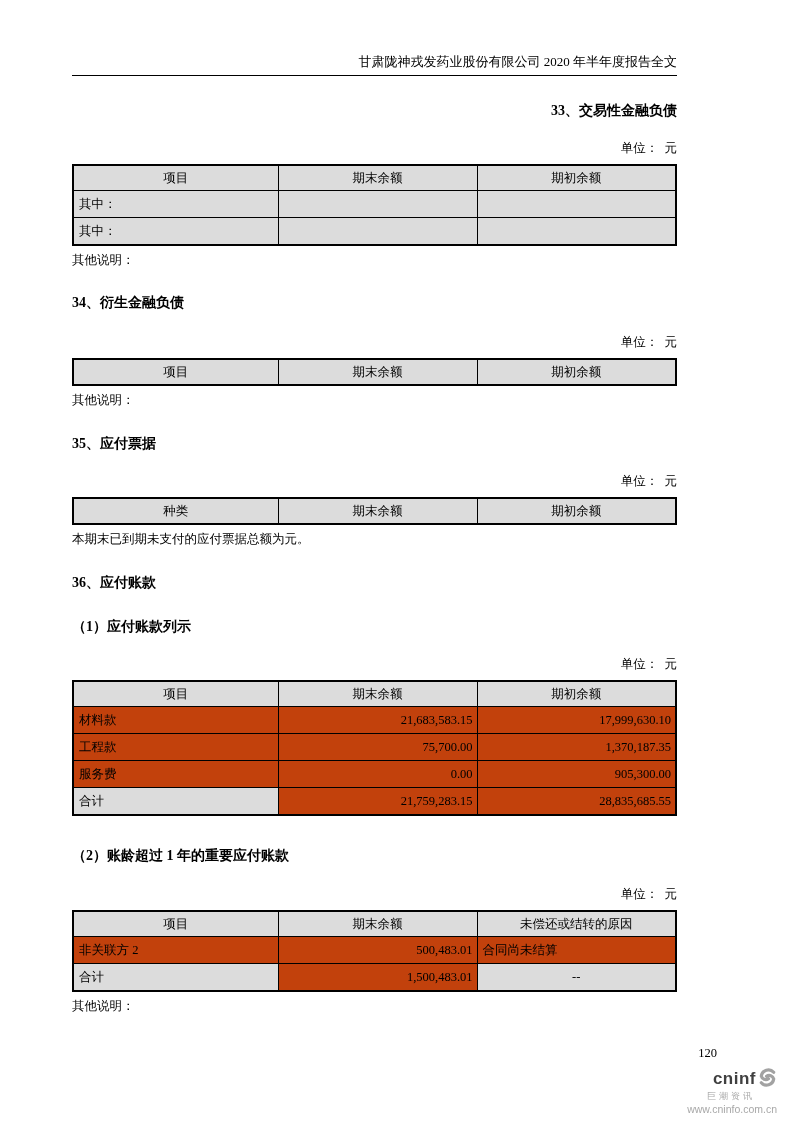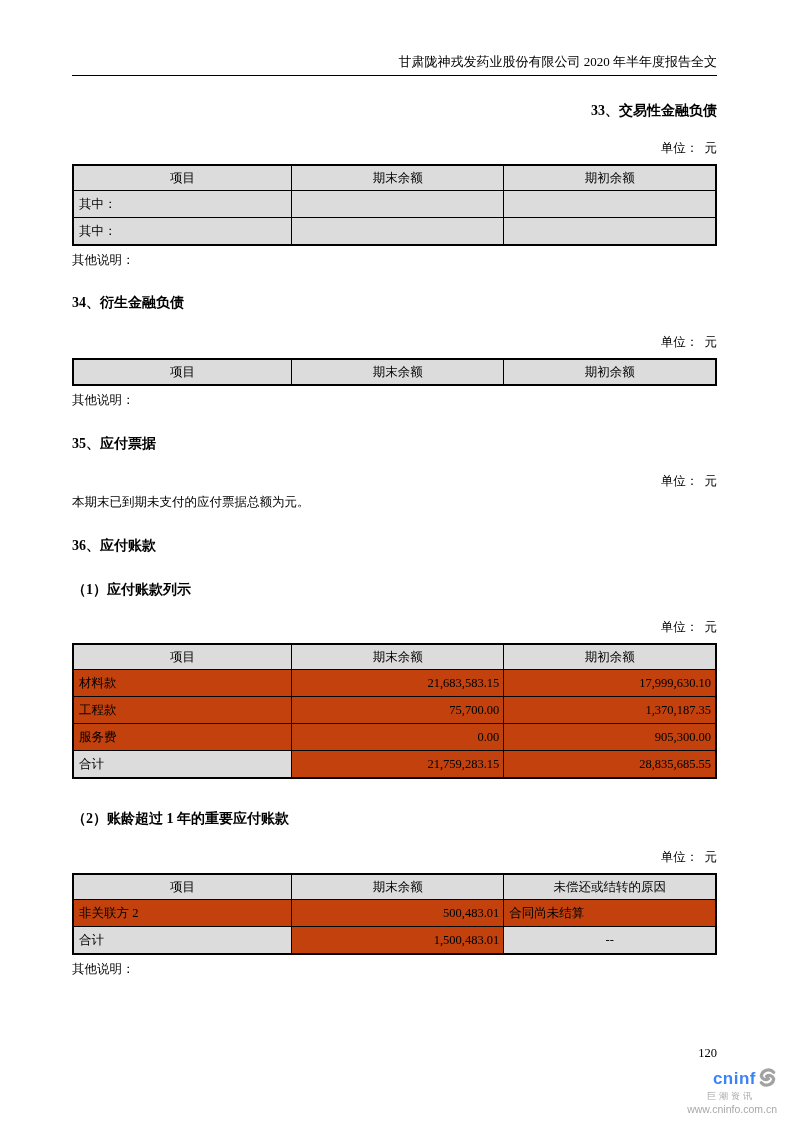--- a/index.html
+++ b/index.html
@@ -1,21 +1,21 @@
 <!DOCTYPE html>
 <html><head>
 <meta charset="utf-8">
 <style>
   html,body { margin:0; padding:0; background:#ffffff; }
   .page {
     position:relative;
     width:793px; height:1122px;
     background:#ffffff;
     box-sizing:border-box;
-    padding:54px 76px 0 72px;
+    padding:54px 116px 0 72px;
     font-family:"Liberation Serif","DejaVu Serif",serif;
     color:#000;
     overflow:hidden;
   }
   .doc-header {
     text-align:right;
     font-size:13px;
     line-height:16px;
     padding-bottom:5px;
     border-bottom:1.5px solid #000;
@@ -93,21 +93,21 @@
   .logo-row {
     display:flex;
     align-items:center;
     justify-content:flex-end;
     gap:2px;
   }
   .logo-word {
     font-weight:bold;
     font-size:17px;
     letter-spacing:0.5px;
-    color:#3b82f6;
+    color:#404040;
   }
   .logo-cn {
     font-size:9px;
     letter-spacing:3px;
     color:#a8a8a8;
     margin-top:2px;
     margin-right:22px;
   }
   .logo-url {
     font-size:10.5px;
@@ -163,20 +163,34 @@
       <th>项目</th>
       <th>期末余额</th>
       <th>期初余额</th>
     </tr>
   </tbody>
     </table>
   <div class="note-line">其他说明：</div>
 
   <div class="sec-heading h35">35、应付票据</div>
   <div class="unit-line u35">单位：  元</div>
+  <table>
+    <colgroup>
+        <col class="c1">
+        <col class="c2">
+        <col class="c3">
+      </colgroup>
+    <tbody>
+        <tr>
+      <th>种类</th>
+      <th>期末余额</th>
+      <th>期初余额</th>
+    </tr>
+  </tbody>
+    </table>
   <div class="note-line">本期末已到期未支付的应付票据总额为元。</div>
 
   <div class="sec-heading h36">36、应付账款</div>
 
   <div class="sec-heading hsub1">（1）应付账款列示</div>
   <div class="unit-line u36a">单位：  元</div>
   <table>
     <colgroup>
         <col class="c1">
         <col class="c2">

